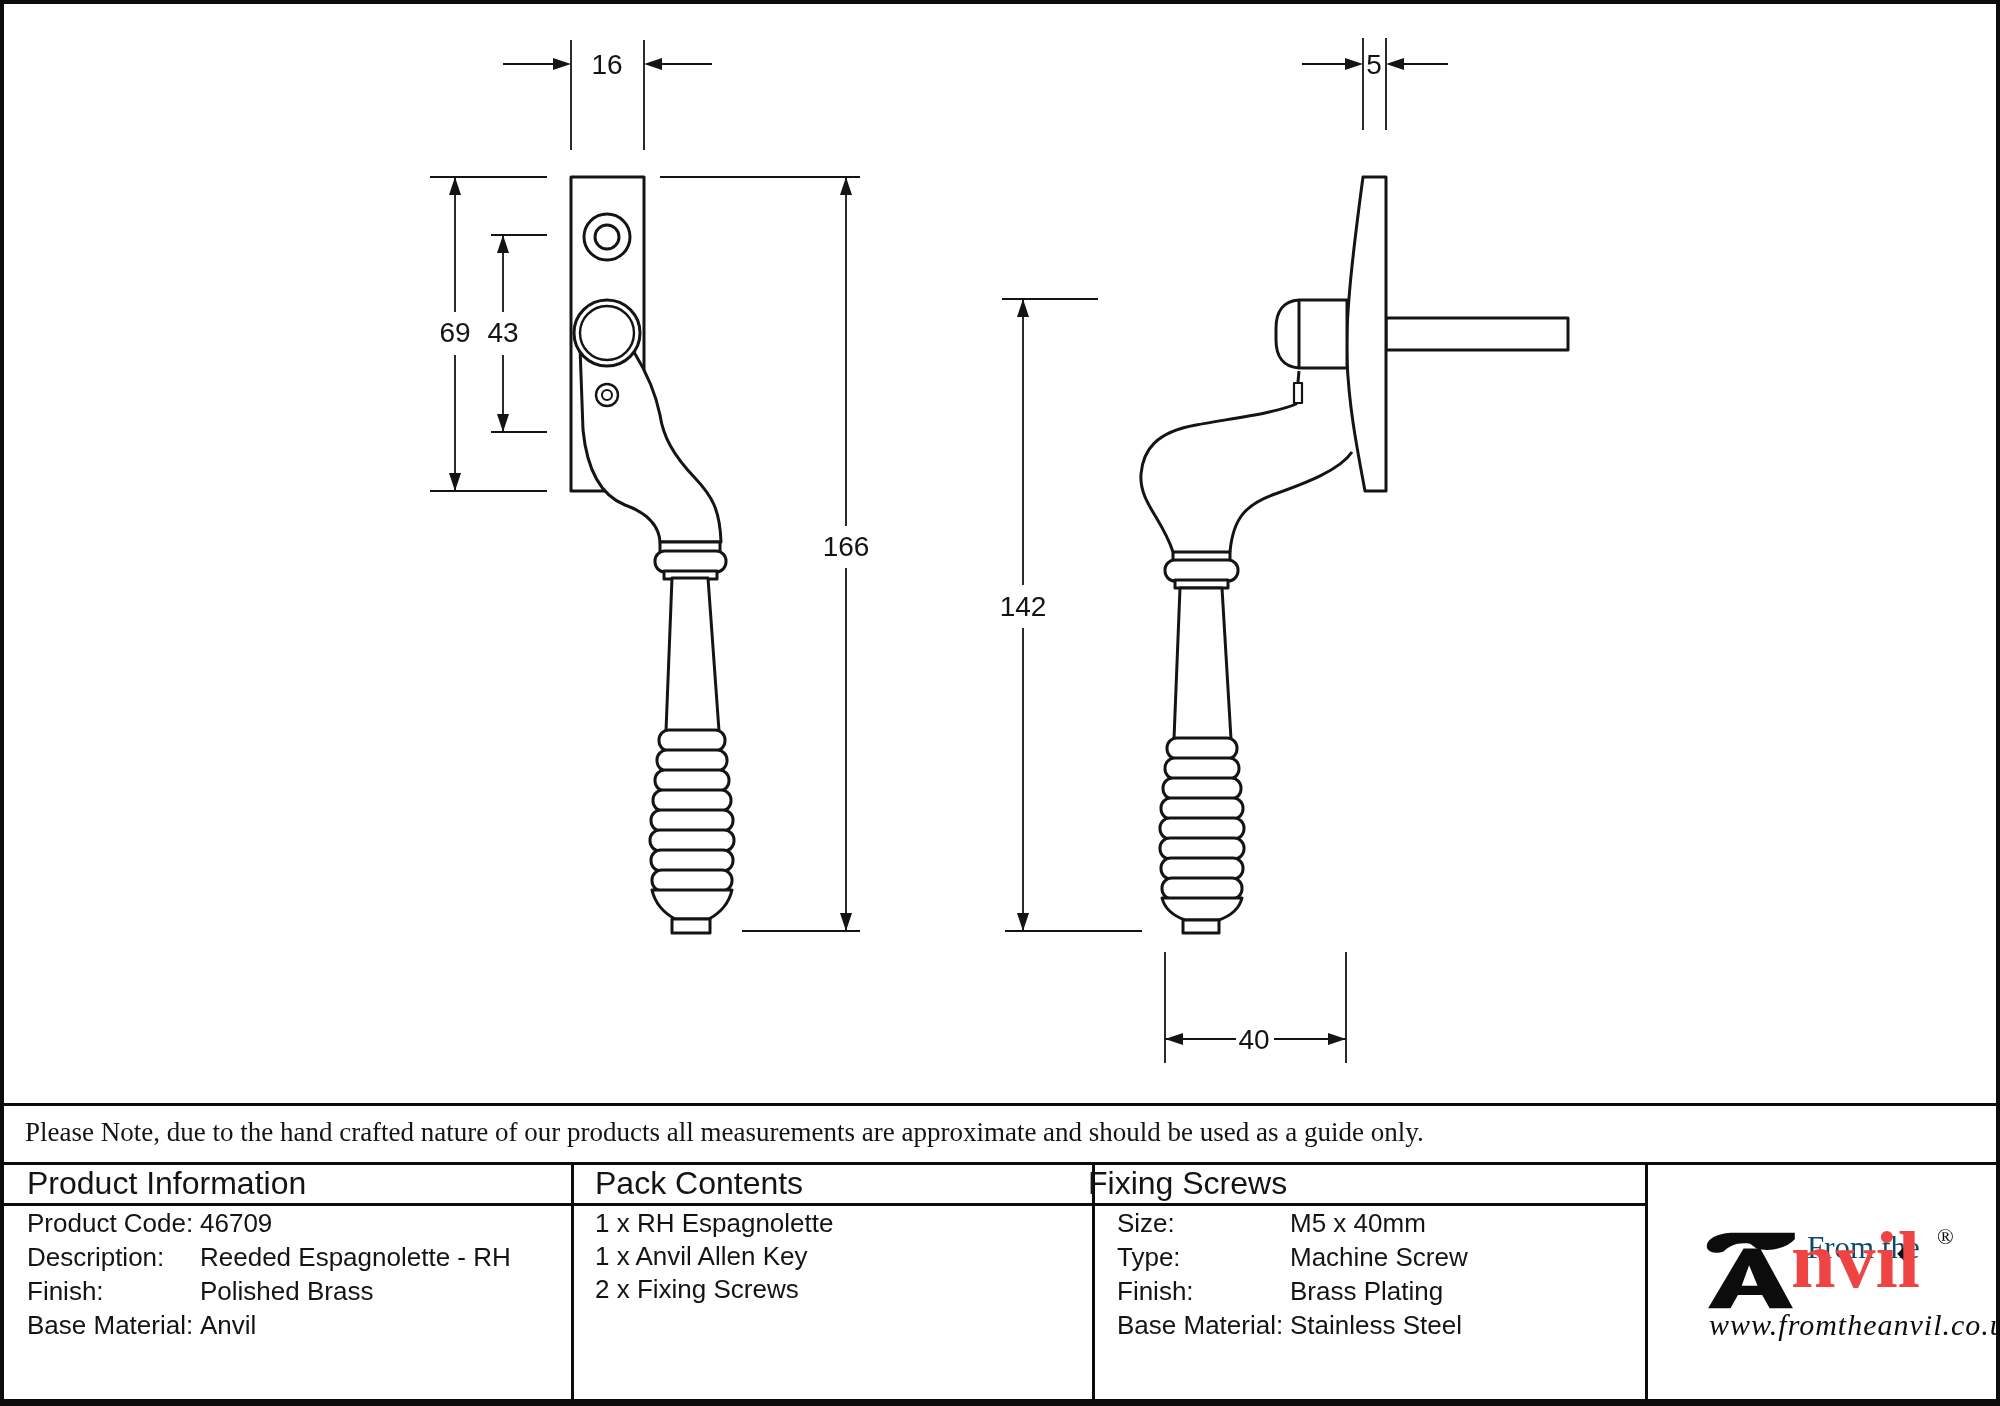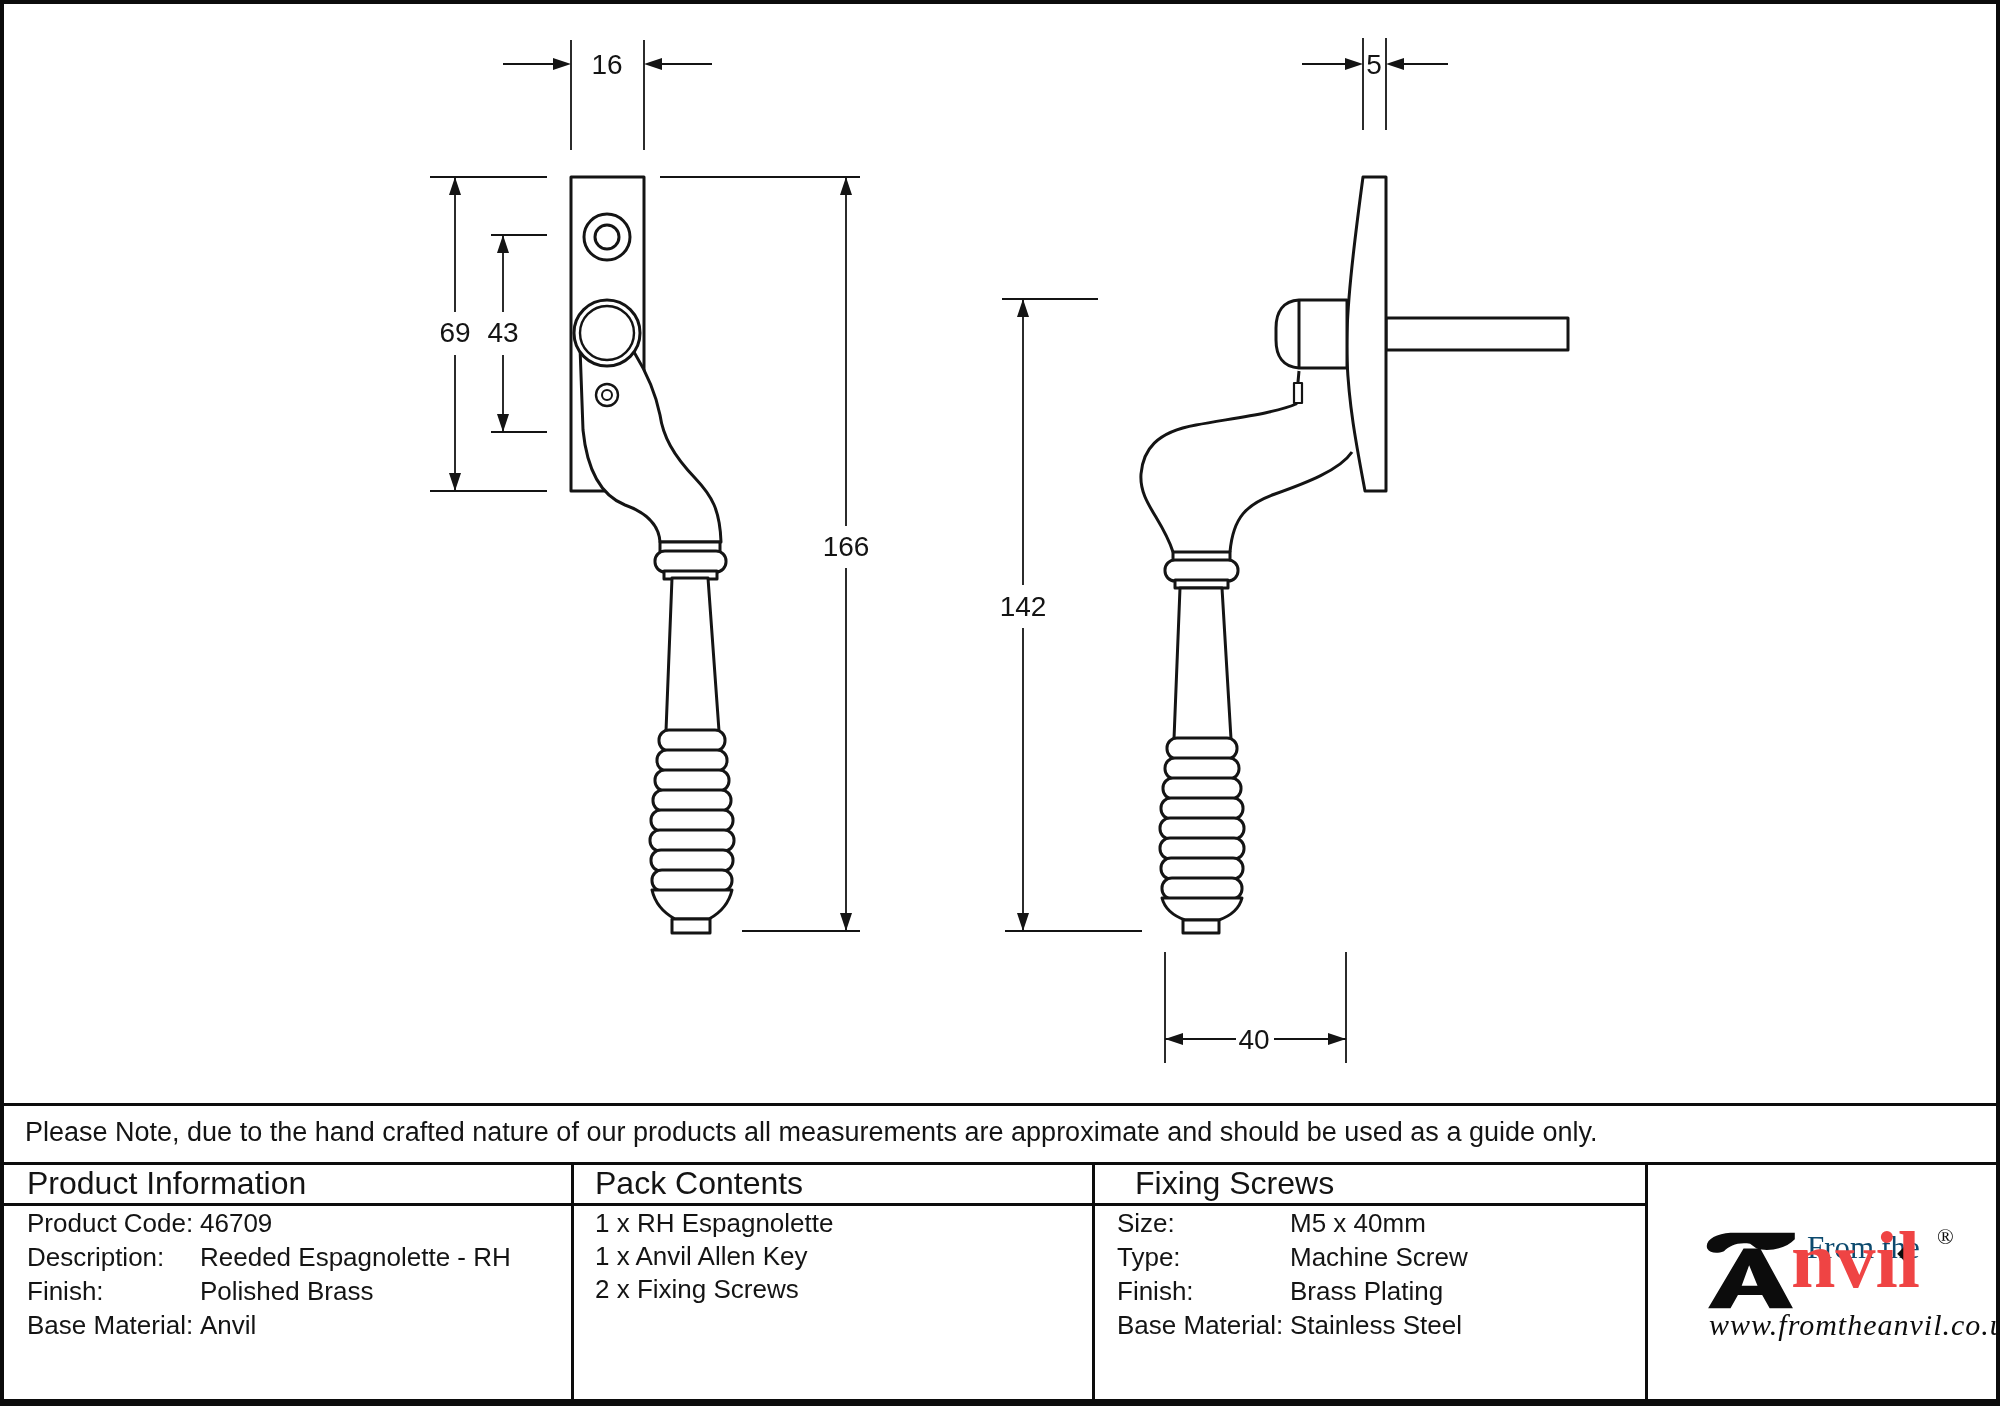--- a/index.html
+++ b/index.html
@@ -7,21 +7,21 @@
          font-family:"Liberation Sans",sans-serif;color:#141414;overflow:hidden;}
   #frame{position:absolute;inset:0;border:4px solid #0c0c0c;pointer-events:none;}
   .hline{position:absolute;left:4px;right:4px;height:3px;background:#0c0c0c;}
   .vline{position:absolute;width:3px;background:#0c0c0c;}
   svg text{font-family:"Liberation Sans",sans-serif;font-size:28px;fill:#141414;}
   .obj{fill:#ffffff;stroke:#141414;stroke-width:3;stroke-linejoin:round;}
   .obj2{fill:none;stroke:#141414;stroke-width:2.4;}
   .dim{stroke:#141414;stroke-width:1.8;fill:none;}
   .ah{fill:#141414;stroke:none;}
   .note{position:absolute;left:25px;top:1103px;height:59px;right:10px;
-        display:flex;align-items:center;font-size:27px;}
+        display:flex;align-items:center;font-size:27px;font-family:Liberation Serif, serif;}
   .hdr{position:absolute;top:1162px;height:43px;display:flex;align-items:center;font-size:32px;}
   .col{position:absolute;top:1206px;font-size:26px;line-height:34px;}
   .row{position:relative;height:34px;}
   .row .lab{position:absolute;left:0;}
   .row .val{position:absolute;left:173px;}
   .list div{height:33px;}
   #logo-cell{position:absolute;left:1645px;top:1162px;width:353px;height:240px;}
   #logo-box{position:absolute;left:0;top:0;width:353px;height:240px;}
   .lg-fromthe{position:absolute;left:162px;top:68px;font-family:"Liberation Serif",serif;
               font-size:31px;color:#0c4a6e;}
@@ -197,21 +197,21 @@
   <div class="vline" style="left:571px;top:1162px;height:240px"></div>
   <div class="vline" style="left:1092px;top:1162px;height:240px"></div>
   <div class="vline" style="left:1645px;top:1162px;height:240px"></div>
 
   
   <div class="note">Please Note, due to the hand crafted nature of our products all measurements are approximate and should be used as a guide only.</div>
 
   
   <div class="hdr" style="left:27px">Product Information</div>
   <div class="hdr" style="left:595px">Pack Contents</div>
-  <div class="hdr" style="left:1135px">Fixing Screws</div>
+  <div class="hdr" style="left:1088px">Fixing Screws</div>
 
   
   <div class="col" style="left:27px;width:540px">
     <div class="row">
       <span class="lab">Product Code:</span>
       <span class="val">46709</span>
     </div>
     <div class="row">
       <span class="lab">Description:</span>
       <span class="val">Reeded Espagnolette - RH</span>

